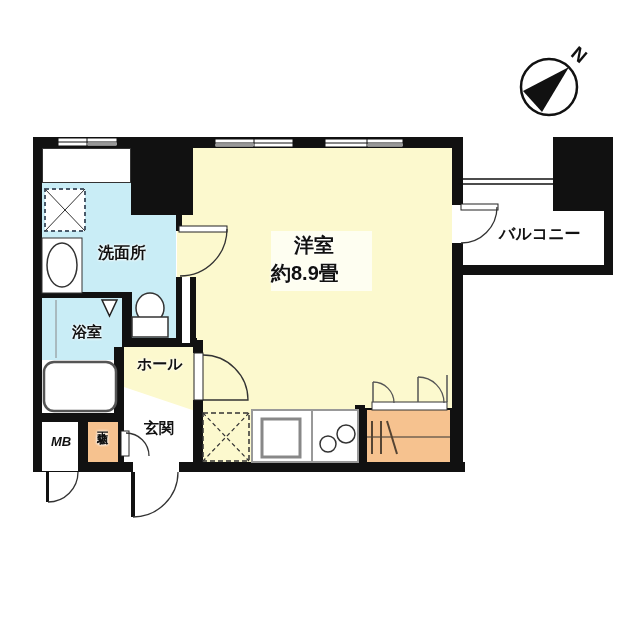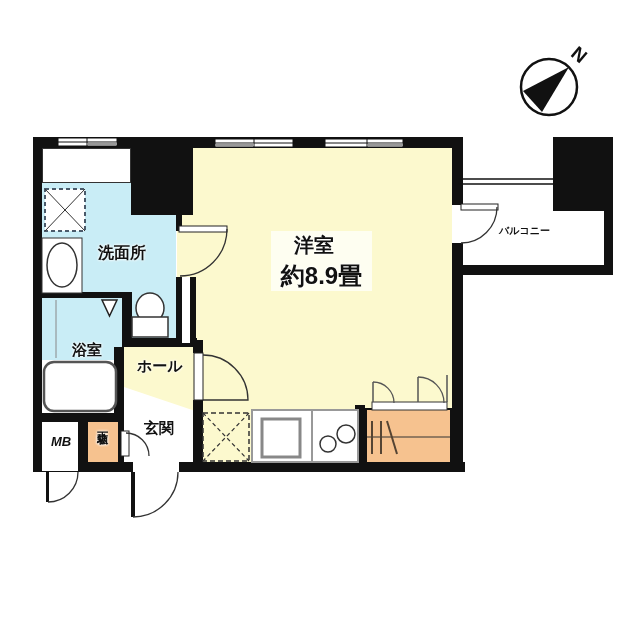--- a/index.html
+++ b/index.html
@@ -168,23 +168,23 @@
     </g>
 
     <g>
       <circle cx="549" cy="87" r="28" fill="#fff" stroke="#111" stroke-width="2.5"></circle>
       <polygon points="569,67 523,91 542,112" fill="#111"></polygon>
     </g>
   </svg>
 
   <div class="fill" style="left:271px;top:231px;width:101px;height:60px;background:rgba(255,255,255,0.72);"></div>
   <div class="lbl" style="left:271px;top:234px;width:86px;text-align:center;font-size:20px;">洋室</div>
-  <div class="lbl" style="left:271px;top:262px;width:101px;text-align:center;font-size:24px;">約8.9畳</div>
+  <div class="lbl" style="left:271px;top:262px;width:101px;text-align:left;font-size:20px;">約8.9畳</div>
   <div class="lbl" style="left:98px;top:244px;font-size:16px;">洗面所</div>
-  <div class="lbl" style="left:72px;top:323px;font-size:15px;margin-top:18px;">浴室</div>
-  <div class="lbl" style="left:137px;top:357px;font-size:15px;">ホール</div>
+  <div class="lbl" style="left:72px;top:323px;font-size:15px;">浴室</div>
+  <div class="lbl" style="left:137px;top:357px;font-size:15px;font-family:Liberation Mono, monospace;">ホール</div>
   <div class="lbl" style="left:144px;top:419px;font-size:15px;text-align:center;">玄関</div>
-  <div class="lbl" style="left:499px;top:225px;font-size:10px;">バルコニー</div>
+  <div class="lbl" style="left:499px;top:225px;font-size:16px;">バルコニー</div>
   <div class="lbl" style="left:51px;top:435px;font-size:13px;font-style:italic;">MB</div>
   <div class="lbl lbl-v" style="left:96px;top:423px;height:40px;font-size:11px;">下駄箱</div>
   <div class="lbl" style="left:572px;top:44px;font-size:19px;transform:rotate(40deg);">N</div>
 
 </div>
 
 </body></html>

